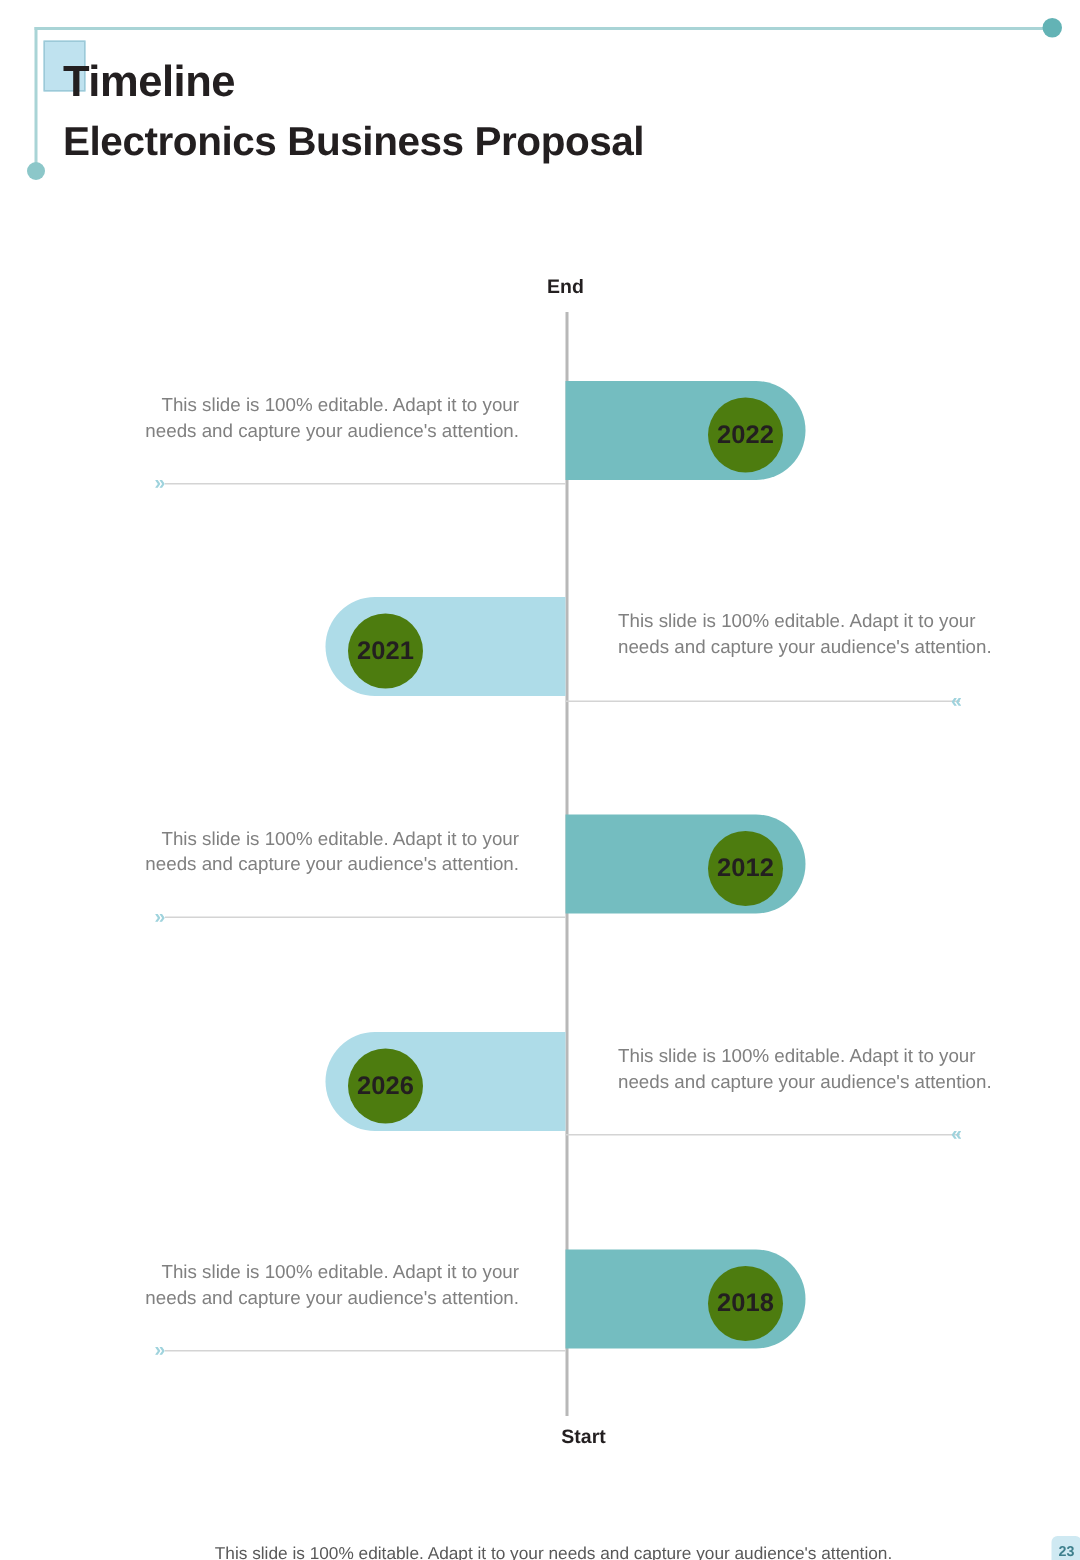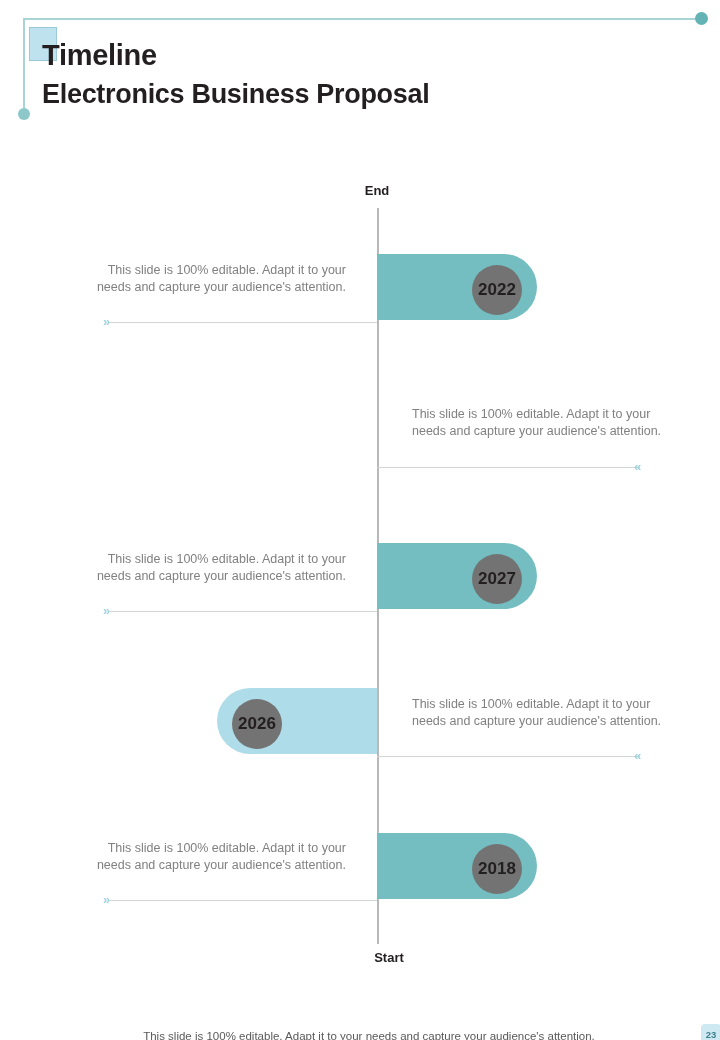--- a/index.html
+++ b/index.html
@@ -125,21 +125,21 @@
     width: 160px;
     background: #aedce8;
     border-radius: 33px 0 0 33px;
   }
   .bar-circle {
     position: absolute;
     top: 8px;
     width: 50px;
     height: 50px;
     border-radius: 50%;
-    background: #737373;
+    background: #4d7c0f;
     display: flex;
     align-items: center;
     justify-content: center;
     font-size: 17px;
     font-weight: bold;
     color: #231f20;
   }
   .bar-right .bar-circle { right: 12px; }
   .bar-left  .bar-circle { left: 12px; }
 
@@ -223,26 +223,29 @@
   <div class="txt txt-left" style="top:250px;">This slide is 100% editable. Adapt it to your needs and capture your audience's attention.</div>
   <div class="conn conn-left" style="top:310px;"></div>
   <div class="chev chev-right-dir" style="top:303px;">»</div>
   <div class="bar bar-right" style="top:242px;">
     <div class="bar-circle">2022</div>
   </div>
 
   <div class="txt txt-right" style="top:394px;">This slide is 100% editable. Adapt it to your needs and capture your audience's attention.</div>
   <div class="conn conn-right" style="top:455px;"></div>
   <div class="chev chev-left-dir" style="top:448px;">«</div>
+  <div class="bar bar-left" style="top:386px;">
+    <div class="bar-circle">2021</div>
+  </div>
 
   <div class="txt txt-left" style="top:539px;">This slide is 100% editable. Adapt it to your needs and capture your audience's attention.</div>
   <div class="conn conn-left" style="top:599px;"></div>
   <div class="chev chev-right-dir" style="top:592px;">»</div>
   <div class="bar bar-right" style="top:531px;">
-    <div class="bar-circle">2027</div>
+    <div class="bar-circle">2012</div>
   </div>
 
   <div class="txt txt-right" style="top:684px;">This slide is 100% editable. Adapt it to your needs and capture your audience's attention.</div>
   <div class="conn conn-right" style="top:744px;"></div>
   <div class="chev chev-left-dir" style="top:737px;">«</div>
   <div class="bar bar-left" style="top:676px;">
     <div class="bar-circle">2026</div>
   </div>
 
   <div class="txt txt-left" style="top:828px;">This slide is 100% editable. Adapt it to your needs and capture your audience's attention.</div>

